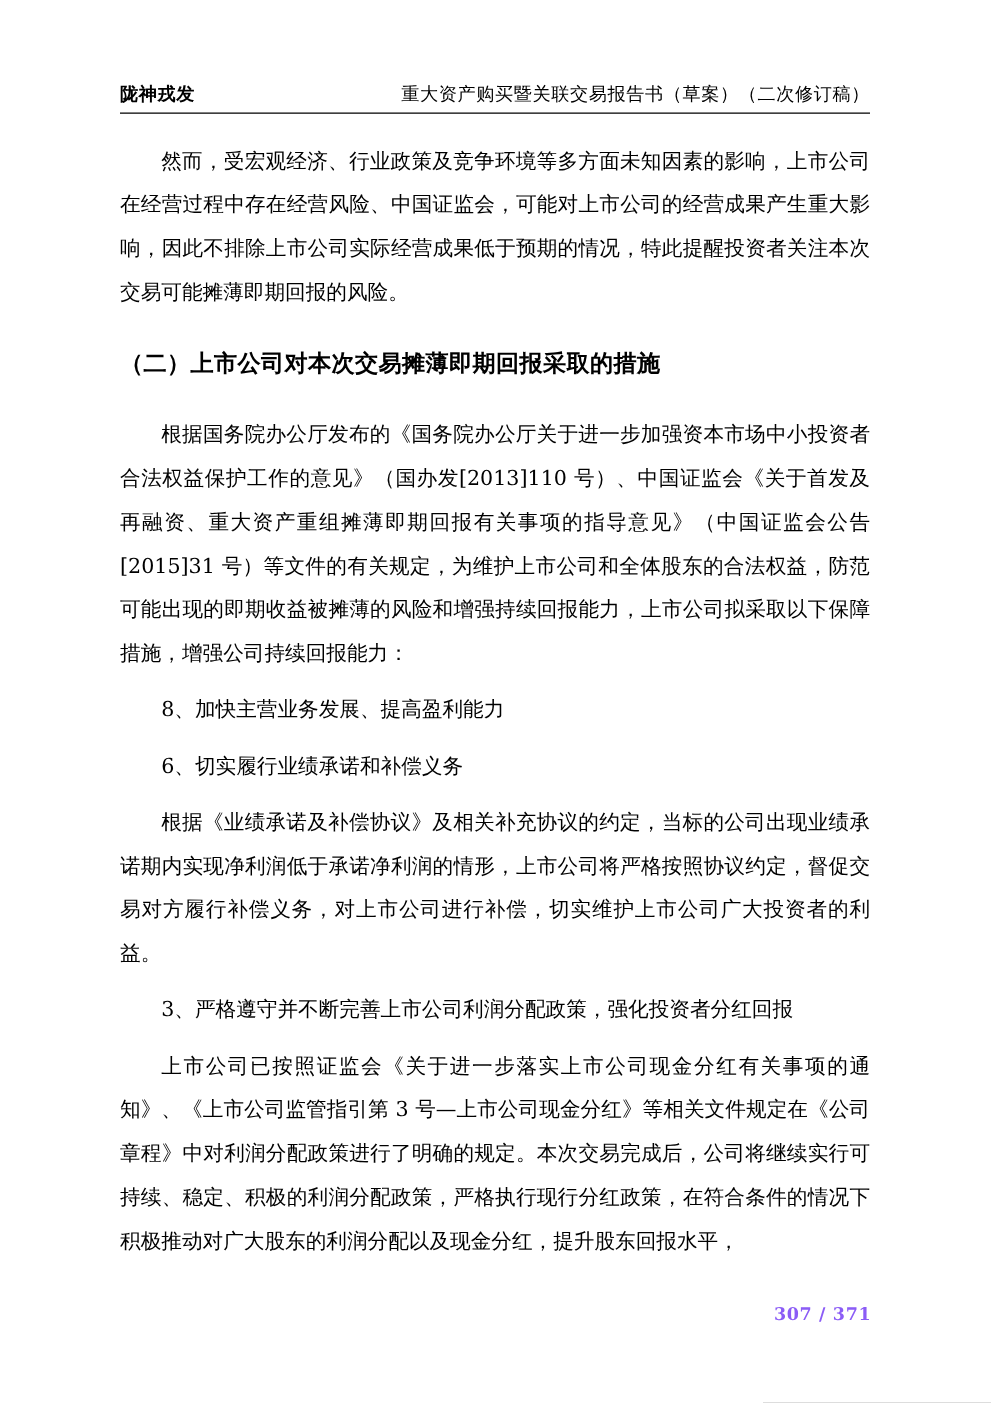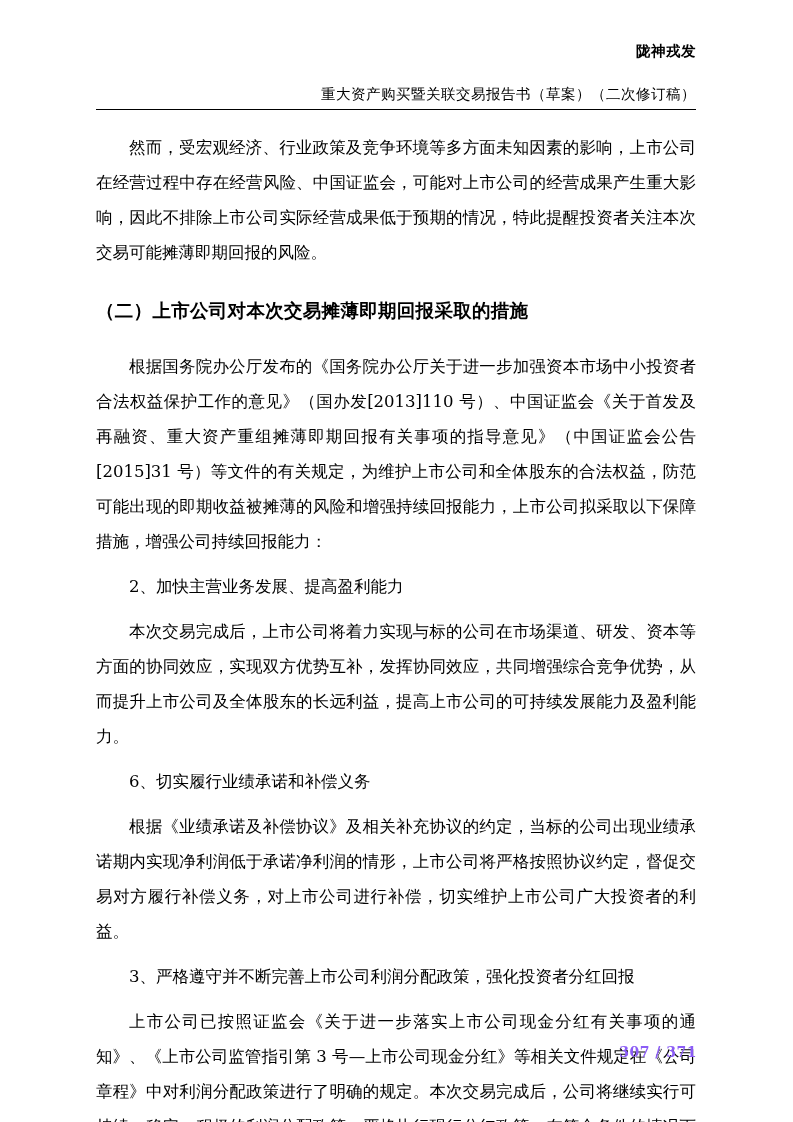--- a/index.html
+++ b/index.html
@@ -27,21 +27,20 @@
   }
   
   .doc-header {
     display: flex;
     justify-content: space-between;
     align-items: flex-end;
     font-size: 14.5px;
     color: #000;
     padding-bottom: 5px;
     letter-spacing: 0.5px;
-    flex-direction: column;
   }
   .doc-header .left {
     font-weight: bold;
     font-size: 14.5px;
   }
   .doc-header .right {
     font-size: 14.5px;
     margin-top: 24px;
   }
   .header-rule {
@@ -96,22 +95,21 @@
       <span class="right">重大资产购买暨关联交易报告书（草案）（二次修订稿）</span>
     </div>
     <div class="header-rule"></div>
 
     <p class="para">然而，受宏观经济、行业政策及竞争环境等多方面未知因素的影响，上市公司在经营过程中存在经营风险、中国证监会，可能对上市公司的经营成果产生重大影响，因此不排除上市公司实际经营成果低于预期的情况，特此提醒投资者关注本次交易可能摊薄即期回报的风险。</p>
 
     <h2 class="section">（二）上市公司对本次交易摊薄即期回报采取的措施</h2>
 
     <p class="para">根据国务院办公厅发布的《国务院办公厅关于进一步加强资本市场中小投资者合法权益保护工作的意见》（国办发[2013]110 号）、中国证监会《关于首发及再融资、重大资产重组摊薄即期回报有关事项的指导意见》（中国证监会公告[2015]31 号）等文件的有关规定，为维护上市公司和全体股东的合法权益，防范可能出现的即期收益被摊薄的风险和增强持续回报能力，上市公司拟采取以下保障措施，增强公司持续回报能力：</p>
 
-    <p class="subitem">2、加快主营业务发展、提高盈利能力</p>
-    <p class="para">本次交易完成后，上市公司将着力实现与标的公司在市场渠道、研发、资本等方面的协同效应，实现双方优势互补，发挥协同效应，共同增强综合竞争优势，从而提升上市公司及全体股东的长远利益，提高上市公司的可持续发展能力及盈利能力。</p>
+    <p class="subitem">8、加快主营业务发展、提高盈利能力</p>
 
     <p class="subitem">6、切实履行业绩承诺和补偿义务</p>
     <p class="para">根据《业绩承诺及补偿协议》及相关补充协议的约定，当标的公司出现业绩承诺期内实现净利润低于承诺净利润的情形，上市公司将严格按照协议约定，督促交易对方履行补偿义务，对上市公司进行补偿，切实维护上市公司广大投资者的利益。</p>
 
     <p class="subitem">3、严格遵守并不断完善上市公司利润分配政策，强化投资者分红回报</p>
     <p class="para">上市公司已按照证监会《关于进一步落实上市公司现金分红有关事项的通知》、《上市公司监管指引第 3 号—上市公司现金分红》等相关文件规定在《公司章程》中对利润分配政策进行了明确的规定。本次交易完成后，公司将继续实行可持续、稳定、积极的利润分配政策，严格执行现行分红政策，在符合条件的情况下积极推动对广大股东的利润分配以及现金分红，提升股东回报水平，</p>
 
   </div>
 
   <div class="page-number">307 / 371</div>

